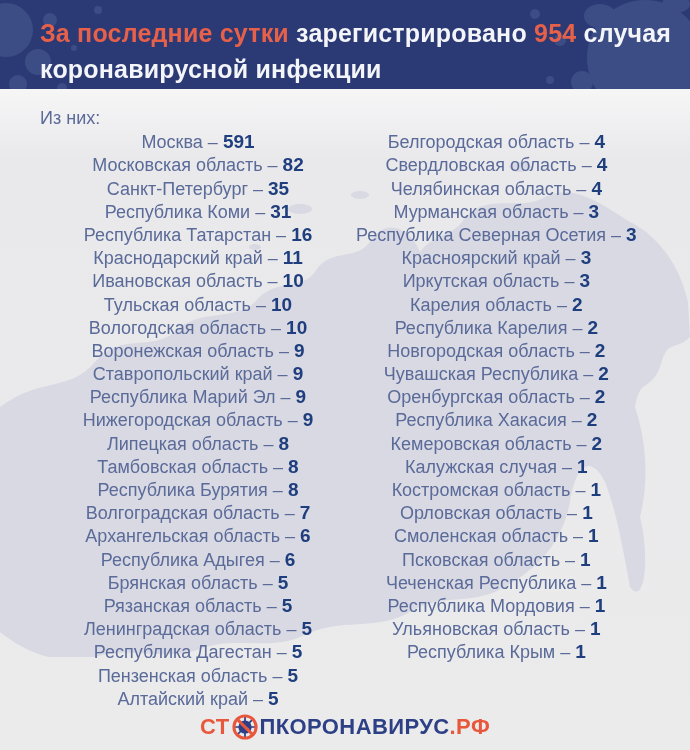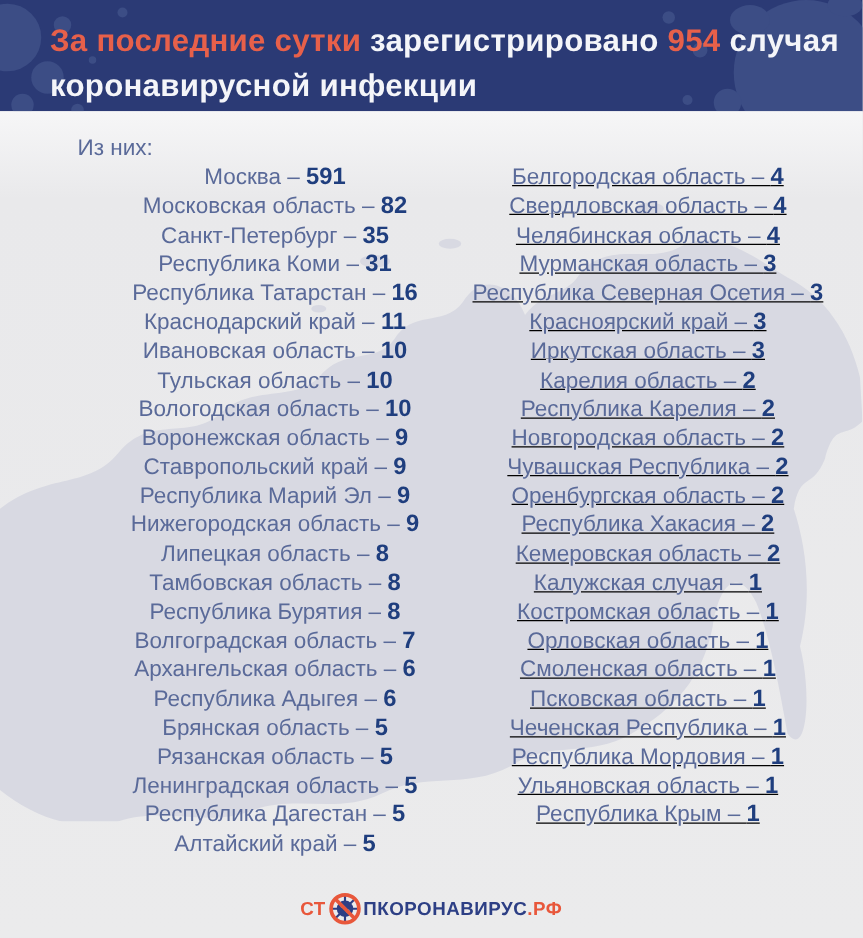--- a/index.html
+++ b/index.html
@@ -22,34 +22,34 @@
   }
   .hl{color:#e7604a;}
 
   
   main{
     position:relative;height:661px;overflow:hidden;
     background:linear-gradient(#f6f6f7,#e9e9eb 70px,#ebebec);
   }
   .map-svg{position:absolute;left:0;top:48px;z-index:0;}
 
-  .cols{position:relative;z-index:1;display:flex;padding:18px 0 0 62px;}
+  .cols{position:relative;z-index:1;display:flex;padding:18px 0 0 40px;}
   .col-left{width:316px;flex:0 0 316px;}
-  .col-right{margin-top:23.2px;text-decoration:underline;}
+  .col-right{margin-top:23.2px;}
   .intro{height:23.2px;line-height:23.2px;font-size:18px;color:#5a6a99;}
   ul.region-list{margin:0;padding:0;list-style:none;}
   li.region-row{height:23.2px;line-height:23.2px;font-size:18px;white-space:nowrap;text-align:center;}
   .rname{color:#5a6a99;}
   .rval{color:#1f3e7e;font-weight:bold;font-size:19px;}
 
   
   .logo{
     position:absolute;left:0;right:0;bottom:9px;z-index:2;
     display:flex;justify-content:center;align-items:center;
-    font-weight:bold;font-size:15px;letter-spacing:.4px;white-space:nowrap;
+    font-weight:bold;font-size:22px;letter-spacing:.4px;white-space:nowrap;
   }
   .logo-orange{color:#e8573b;}
   .logo-blue{color:#2d3f85;}
   .logo-icon{margin:0 1px;display:block;}
 </style>
 </head>
 <body>
 
 <div class="page">
 
@@ -123,20 +123,21 @@
             <li class="region-row"><span class="rname">Липецкая область – </span><span class="rval">8</span></li>
             <li class="region-row"><span class="rname">Тамбовская область – </span><span class="rval">8</span></li>
             <li class="region-row"><span class="rname">Республика Бурятия – </span><span class="rval">8</span></li>
             <li class="region-row"><span class="rname">Волгоградская область – </span><span class="rval">7</span></li>
             <li class="region-row"><span class="rname">Архангельская область – </span><span class="rval">6</span></li>
             <li class="region-row"><span class="rname">Республика Адыгея – </span><span class="rval">6</span></li>
             <li class="region-row"><span class="rname">Брянская область – </span><span class="rval">5</span></li>
             <li class="region-row"><span class="rname">Рязанская область – </span><span class="rval">5</span></li>
             <li class="region-row"><span class="rname">Ленинградская область – </span><span class="rval">5</span></li>
             <li class="region-row"><span class="rname">Республика Дагестан – </span><span class="rval">5</span></li>
+            <li class="region-row"><span class="rname">Пензенская область – </span><span class="rval">5</span></li>
             <li class="region-row"><span class="rname">Алтайский край – </span><span class="rval">5</span></li>
           </ul>
       </section>
       <section class="col-right">
         <ul class="region-list">
             <li class="region-row"><span class="rname">Белгородская область – </span><span class="rval">4</span></li>
             <li class="region-row"><span class="rname">Свердловская область – </span><span class="rval">4</span></li>
             <li class="region-row"><span class="rname">Челябинская область – </span><span class="rval">4</span></li>
             <li class="region-row"><span class="rname">Мурманская область – </span><span class="rval">3</span></li>
             <li class="region-row"><span class="rname">Республика Северная Осетия – </span><span class="rval">3</span></li>

